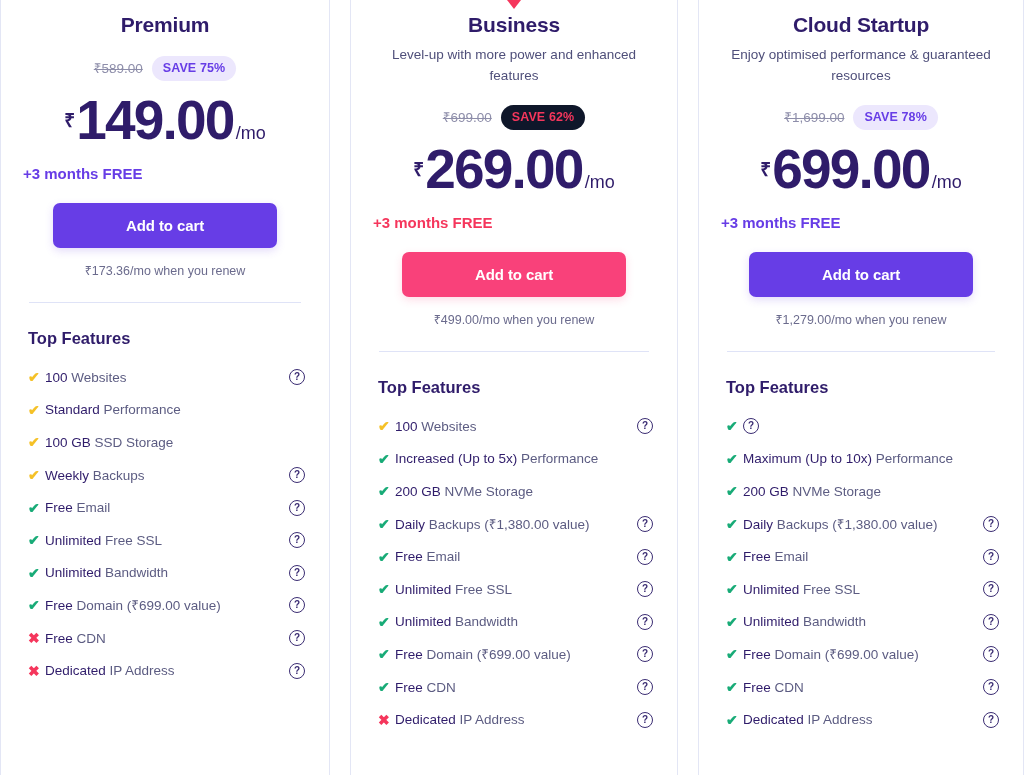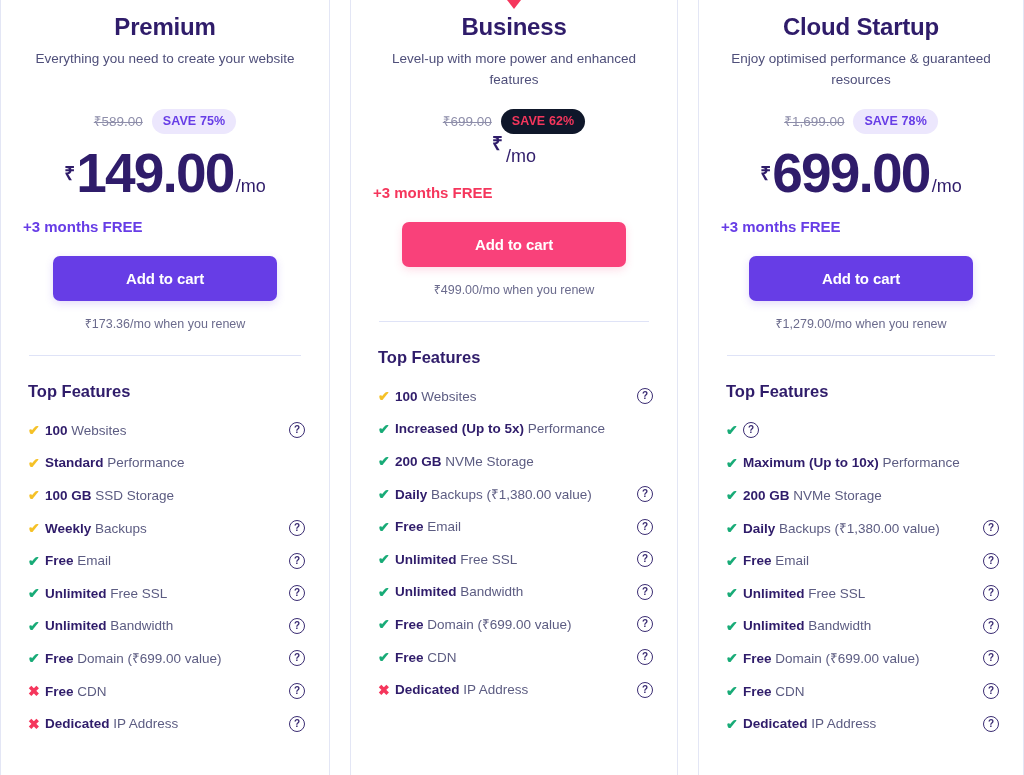--- a/index.html
+++ b/index.html
@@ -42,21 +42,21 @@
     transform: translateX(-50%);
     width: 0;
     height: 0;
     border-left: 7px solid transparent;
     border-right: 7px solid transparent;
     border-top: 9px solid #f5365c;
   }
 
   .plan-name {
     text-align: center;
-    font-size: 24px;
+    font-size: 21px;
     font-weight: 700;
     color: #2f1c6a;
     letter-spacing: -0.2px;
     margin-top: 13px;
   }
 
   .plan-desc {
     text-align: center;
     font-size: 13.5px;
     line-height: 21px;
@@ -191,21 +191,21 @@
     font-size: 14px;
     font-weight: 700;
     line-height: 1;
     display: inline-block;
   }
   .mark.check-green  { color: #18ab77; }
   .mark.check-yellow { color: #f5c127; }
   .mark.cross-pink   { color: #f5365c; }
 
   .feature-text { flex: 1 1 auto; white-space: nowrap; }
-  .feature-text .lead { font-weight: 700; color: #2f1c6a; }
+  .feature-text .lead { font-weight: 400; color: #2f1c6a; }
   .feature-text .rest { font-weight: 400; color: #5c5c82; }
 
   .help-icon {
     flex: 0 0 16px;
     width: 16px;
     height: 16px;
     border: 1.4px solid #3b2d73;
     border-radius: 50%;
     color: #3b2d73;
     font-size: 10px;
@@ -216,21 +216,20 @@
     margin-right: 2px;
   }
   .help-icon.is-hidden { visibility: hidden; cursor: default; }
 </style>
 </head>
 <body>
 
 <div class="pricing-grid" id="grid">
     <div class="plan-card col-premium">
       <div class="plan-name">Premium</div>
-      <div class="plan-desc">Everything you need to create your website</div>
       <div class="price-save-row">
         <span class="old-price">₹589.00</span>
         <span class="save-badge violet">SAVE 75%</span>
       </div>
       <div class="price-main">
         <span class="currency">₹</span>
         <span class="amount">149.00</span>
         <span class="period">/mo</span>
       </div>
       <div class="months-free violet">+3 months FREE</div>
@@ -294,20 +293,21 @@
     <div class="plan-card col-business">
       <div class="popular-tail"></div>
       <div class="plan-name">Business</div>
       <div class="plan-desc">Level-up with more power and enhanced features</div>
       <div class="price-save-row">
         <span class="old-price">₹699.00</span>
         <span class="save-badge pink">SAVE 62%</span>
       </div>
       <div class="price-main">
         <span class="currency">₹</span>
+        <span class="amount">269.00</span>
         <span class="period">/mo</span>
       </div>
       <div class="months-free pink">+3 months FREE</div>
       <button class="cta-button pink">Add to cart</button>
       <div class="renew-note">₹499.00/mo when you renew</div>
       <div class="divider"></div>
       <div class="features-title">Top Features</div>
       <ul class="features-list">
         <li class="feature-row">
           <span class="mark check-yellow">✔</span>

